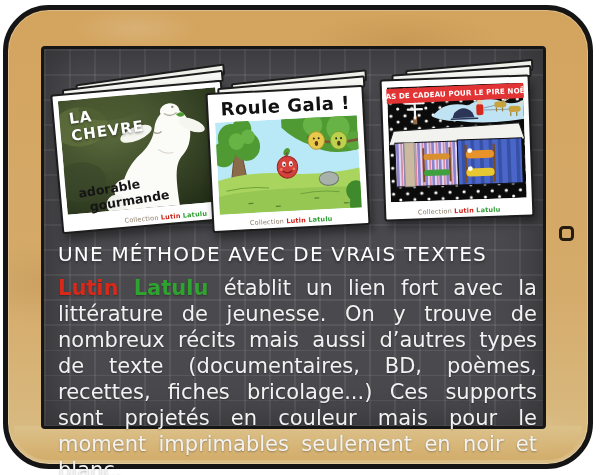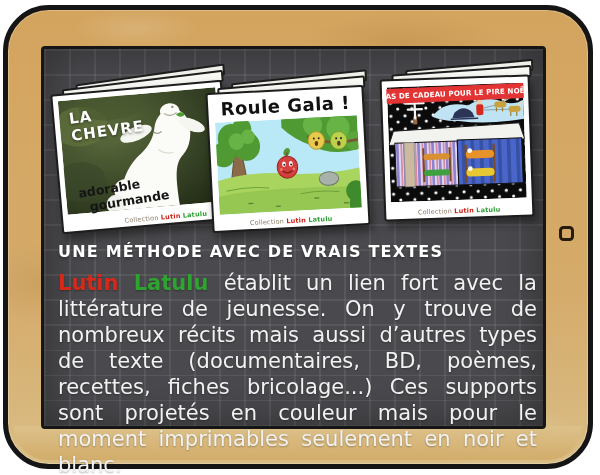--- a/index.html
+++ b/index.html
@@ -91,21 +91,21 @@
     position:absolute; left:3px; right:3px; top:7px; height:15px; z-index:2;
     background:#e23434; border-radius:1px;
     display:flex; align-items:center; justify-content:center;
     color:#fff; font-weight:bold; font-size:7.3px; white-space:nowrap;
     transform:rotate(-.6deg) scaleX(.98); letter-spacing:.1px;
   }
 
   
   .copy { position:absolute; left:14px; top:193px; width:479px; color:#f2f2f2; }
   .copy h1 {
-    font-size:16px; font-weight:bold; letter-spacing:1.2px; color:#fff;
+    font-size:20px; font-weight:normal; letter-spacing:1.2px; color:#fff;
     text-shadow:0 2px 3px rgba(0,0,0,.35); white-space:nowrap;
   }
   .copy p {
     margin-top:9px; font-size:21px; line-height:26px; text-align:justify;
     word-spacing:2px; text-shadow:0 1px 2px rgba(0,0,0,.3);
   }
   .copy .red   { color:#d8281a; font-weight:bold; }
   .copy .green { color:#2fa32f; font-weight:bold; }
 </style>
 </head>

